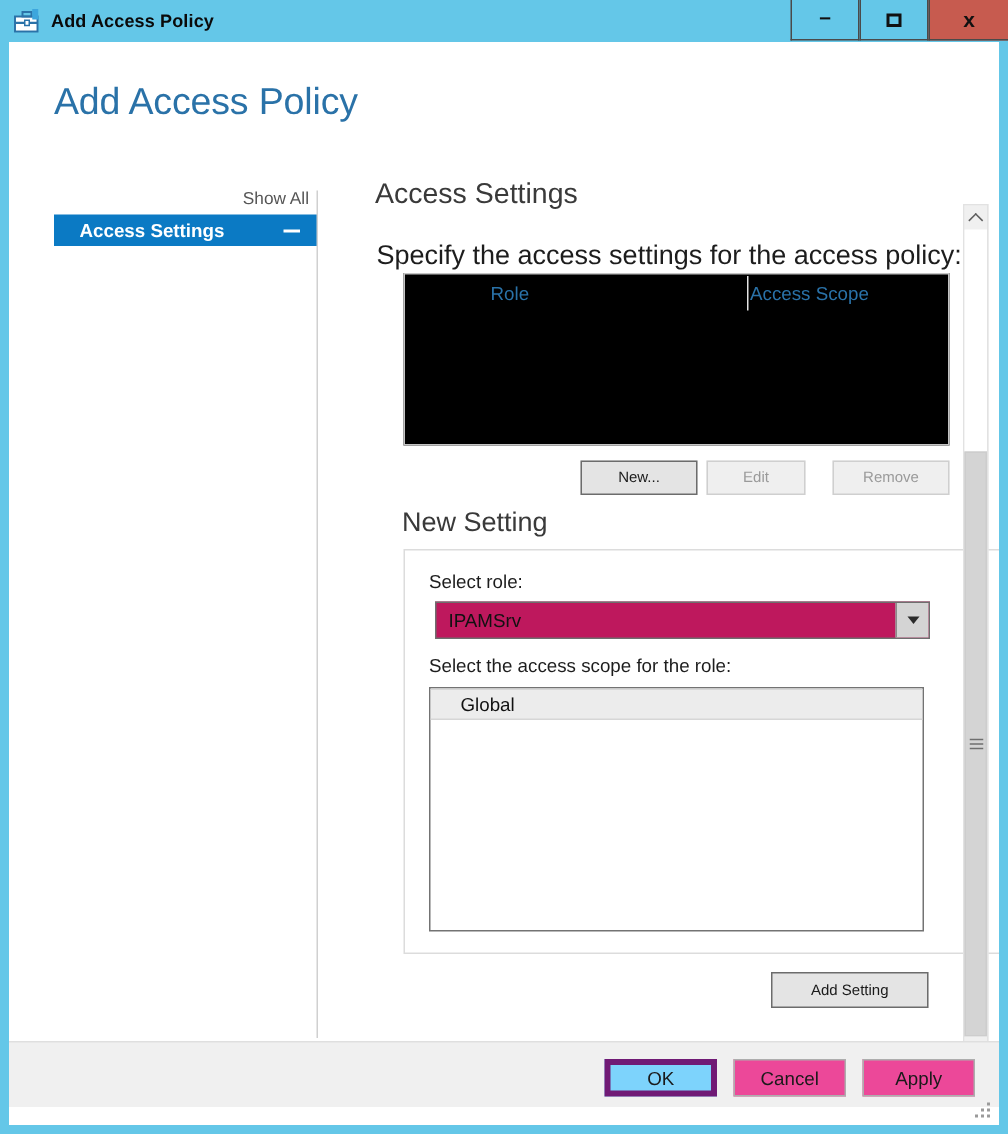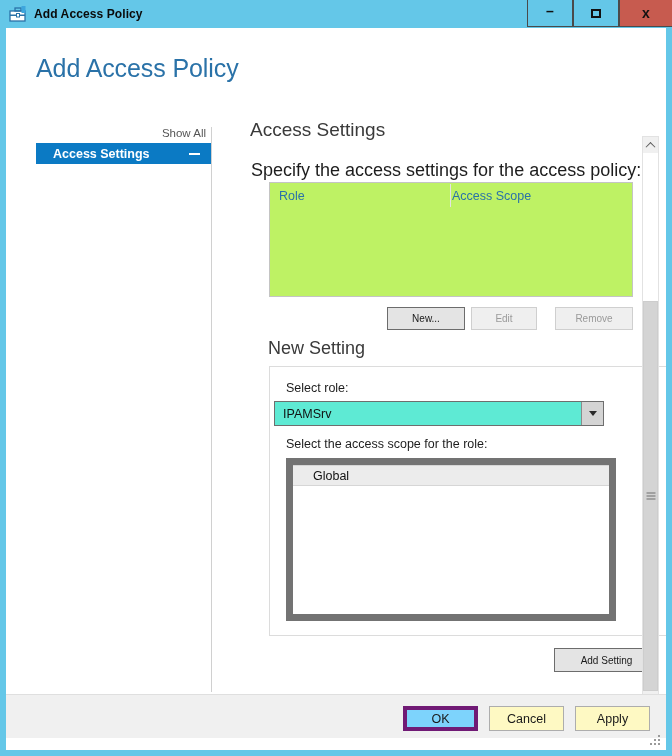--- a/index.html
+++ b/index.html
@@ -149,21 +149,22 @@
     color: #1d1d1d;
   }
 
   
   #policy-list {
     position: absolute;
     left: 263px; top: 154px;
     width: 364px;
     height: 115px;
     border: 1px solid #c4c4c4;
-    background: #bef264;
+    background: #000000;
+    padding-left: 48px;
   }
   #policy-head {
     height: 26px;
     position: relative;
     display: flex;
     align-items: center;
   }
   .col-head {
     font-size: 12.5px;
     color: #2a72a8;
@@ -217,24 +218,24 @@
     background: #ffffff;
   }
   #lbl-role {
     position: absolute;
     left: 16px; top: 14px;
     font-size: 12.5px;
     color: #1d1d1d;
   }
   #role-combo {
     position: absolute;
-    left: 4px; top: 34px;
+    left: 20px; top: 34px;
     width: 330px;
     height: 25px;
-    background: #5eead4;
+    background: #be185d;
     border: 1px solid #6e6e6e;
     display: flex;
     align-items: center;
     cursor: default;
   }
   #role-value {
     flex: 1;
     padding-left: 8px;
     font-size: 12.5px;
     color: #111;
@@ -257,42 +258,42 @@
     position: absolute;
     left: 16px; top: 70px;
     font-size: 12.5px;
     color: #1d1d1d;
   }
   #scope-list {
     position: absolute;
     left: 16px; top: 91px;
     width: 330px;
     height: 163px;
-    border: 7px solid #737373;
+    border: 1px solid #737373;
     background: #ffffff;
     overflow: hidden;
   }
   .scope-row {
     height: 21px;
     display: flex;
     align-items: center;
     padding-left: 20px;
     font-size: 12.5px;
     color: #111;
     cursor: default;
   }
   .scope-row.selected {
     background: #ececec;
     border: 1px solid #d6d6d6;
     border-left: none; border-right: none;
   }
   #btn-add-setting {
     position: absolute;
     left: 508px; top: 620px;
-    width: 105px; height: 24px; margin-left: 40px;
+    width: 105px; height: 24px;
   }
 
   
   #scrollbar {
     position: absolute;
     left: 636px; top: 108px;
     width: 17px;
     height: 572px;
     background: #f0f0f0;
     border: 1px solid #e2e2e2;
@@ -348,21 +349,21 @@
     left: 0; top: 666px;
     width: 660px;
     height: 44px;
     background: #f0f0f0;
     border-top: 1px solid #dfdfdf;
   }
   .fbtn {
     position: absolute;
     top: 11px;
     width: 75px; height: 25px;
-    background: #fef9c3;
+    background: #ec4899;
     border: 1px solid #adadad;
     font-size: 12.5px;
     color: #1a1a1a;
     display: flex;
     align-items: center;
     justify-content: center;
     cursor: default;
   }
   #btn-ok { left: 397px; border: 4px solid #701a75; background: #7dd3fc; text-align: center; }
   #btn-cancel { left: 483px; }

